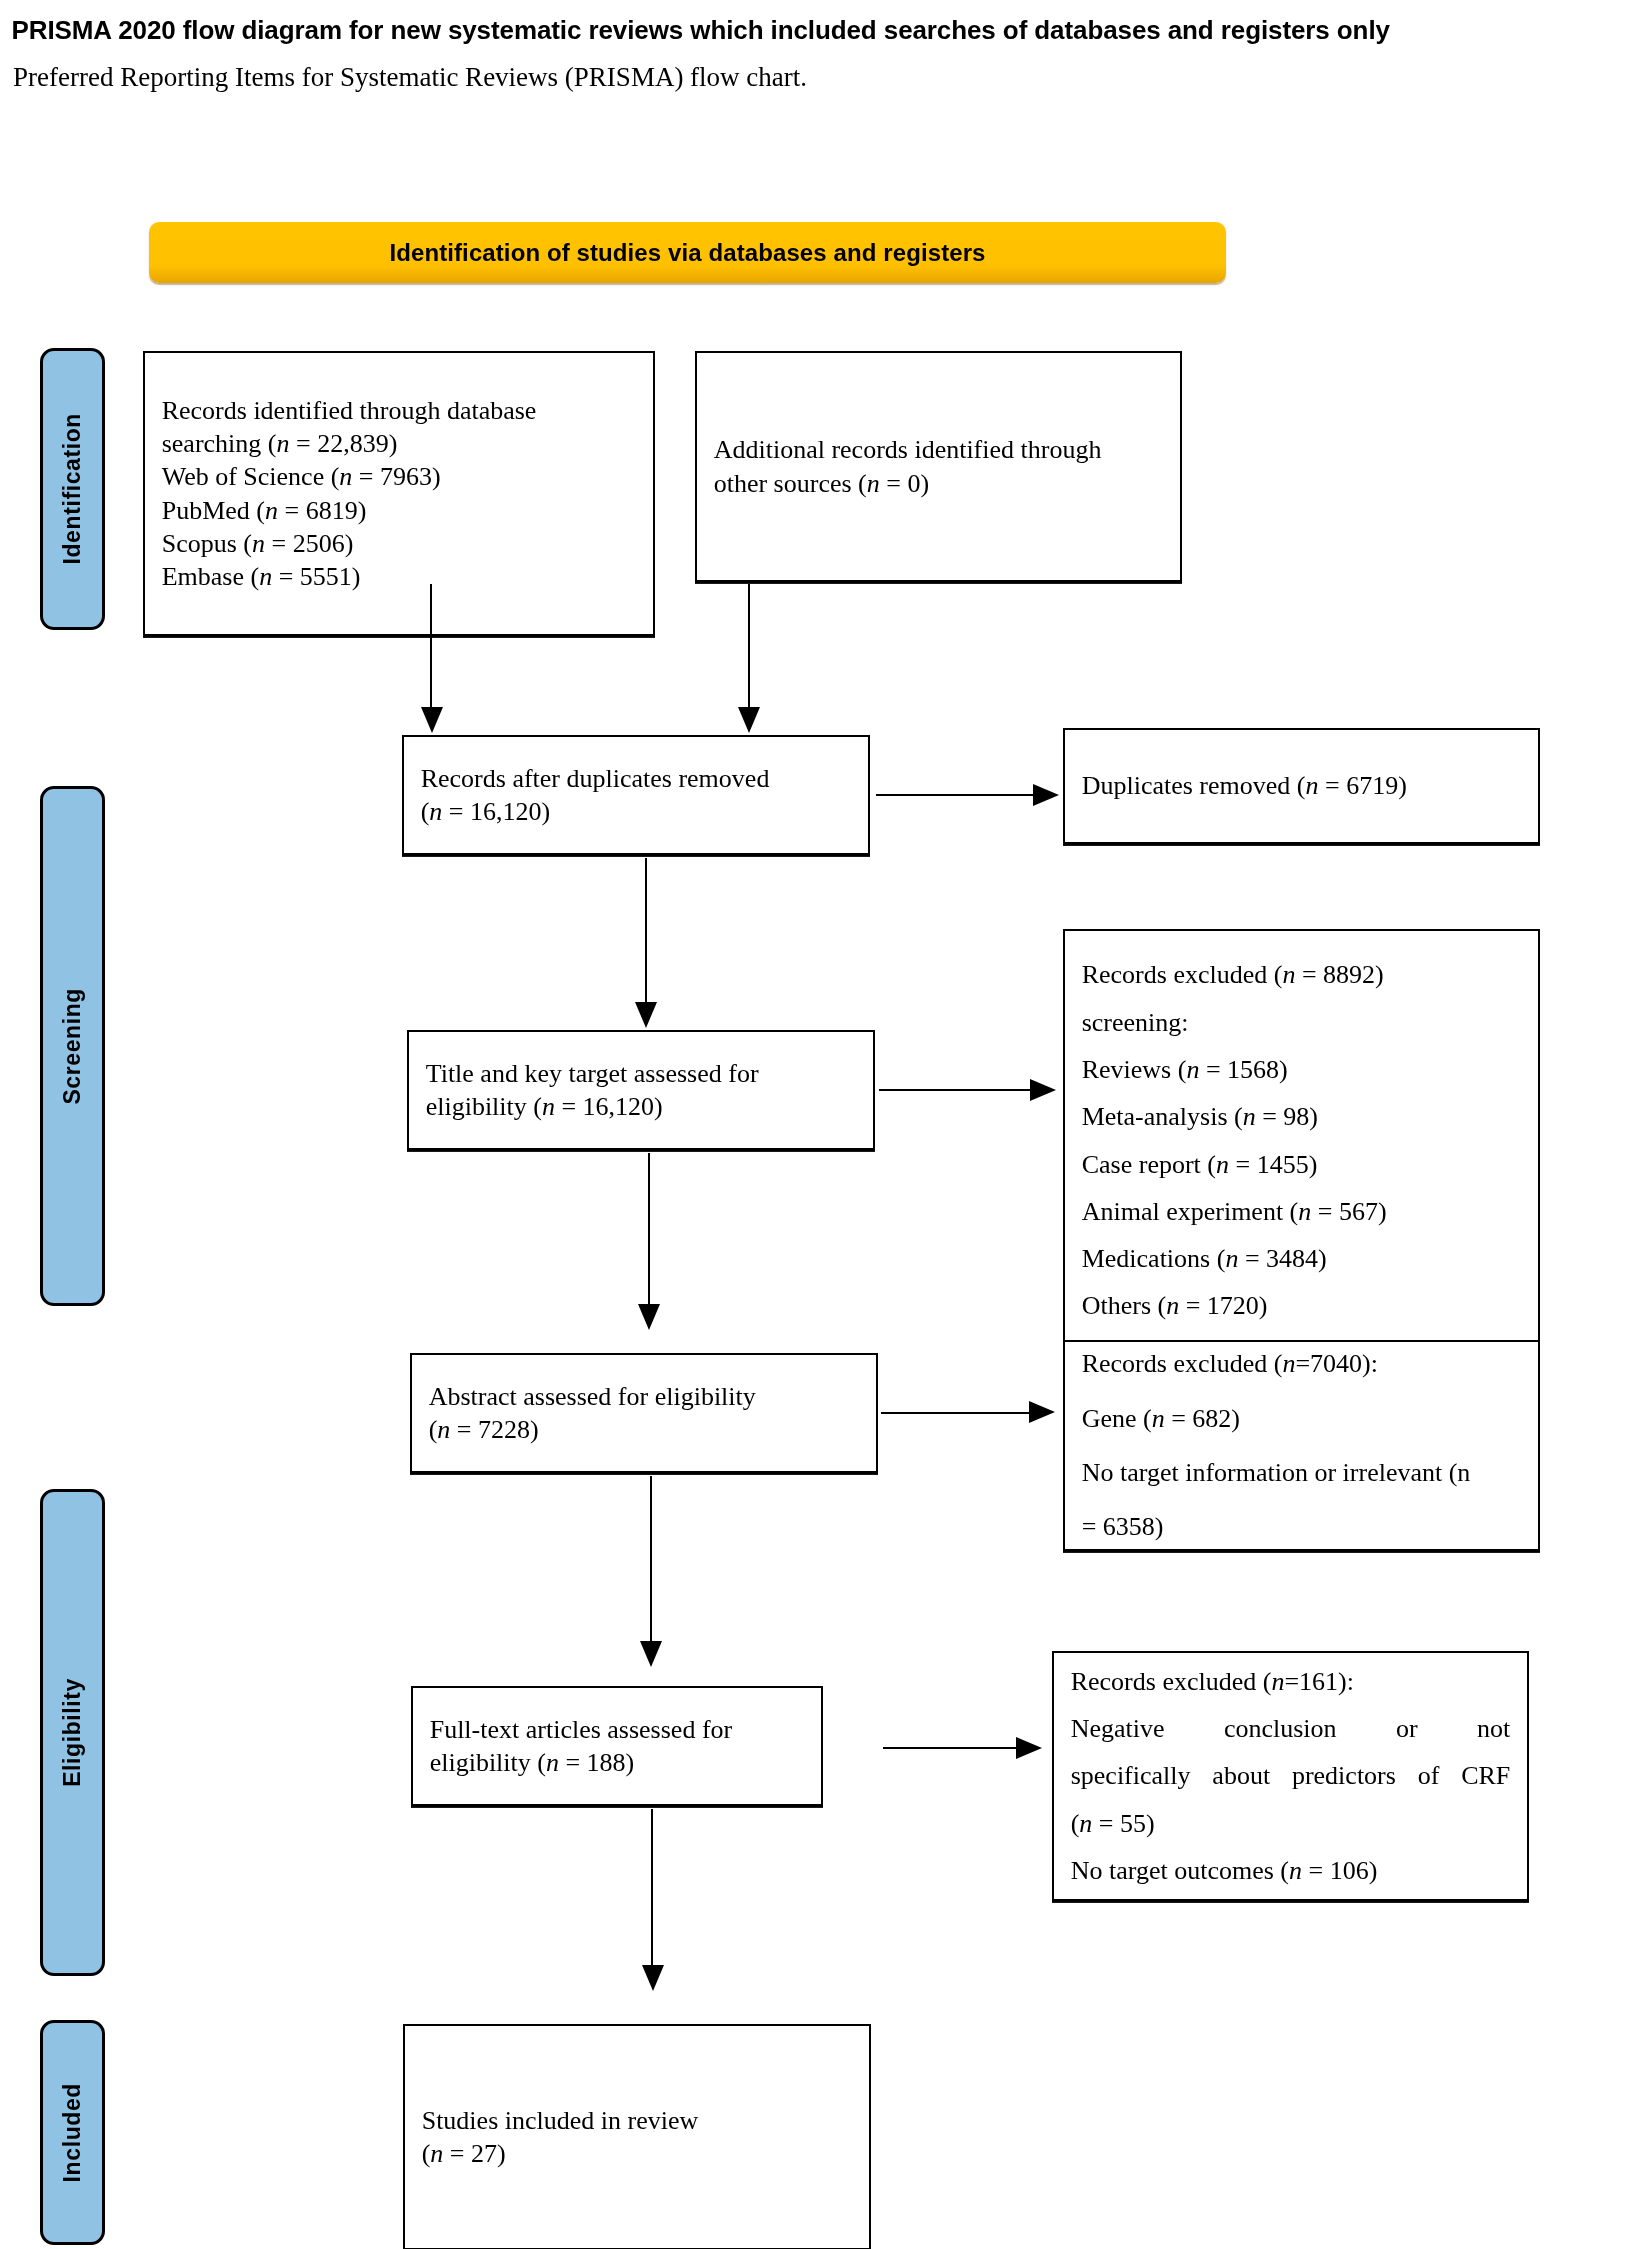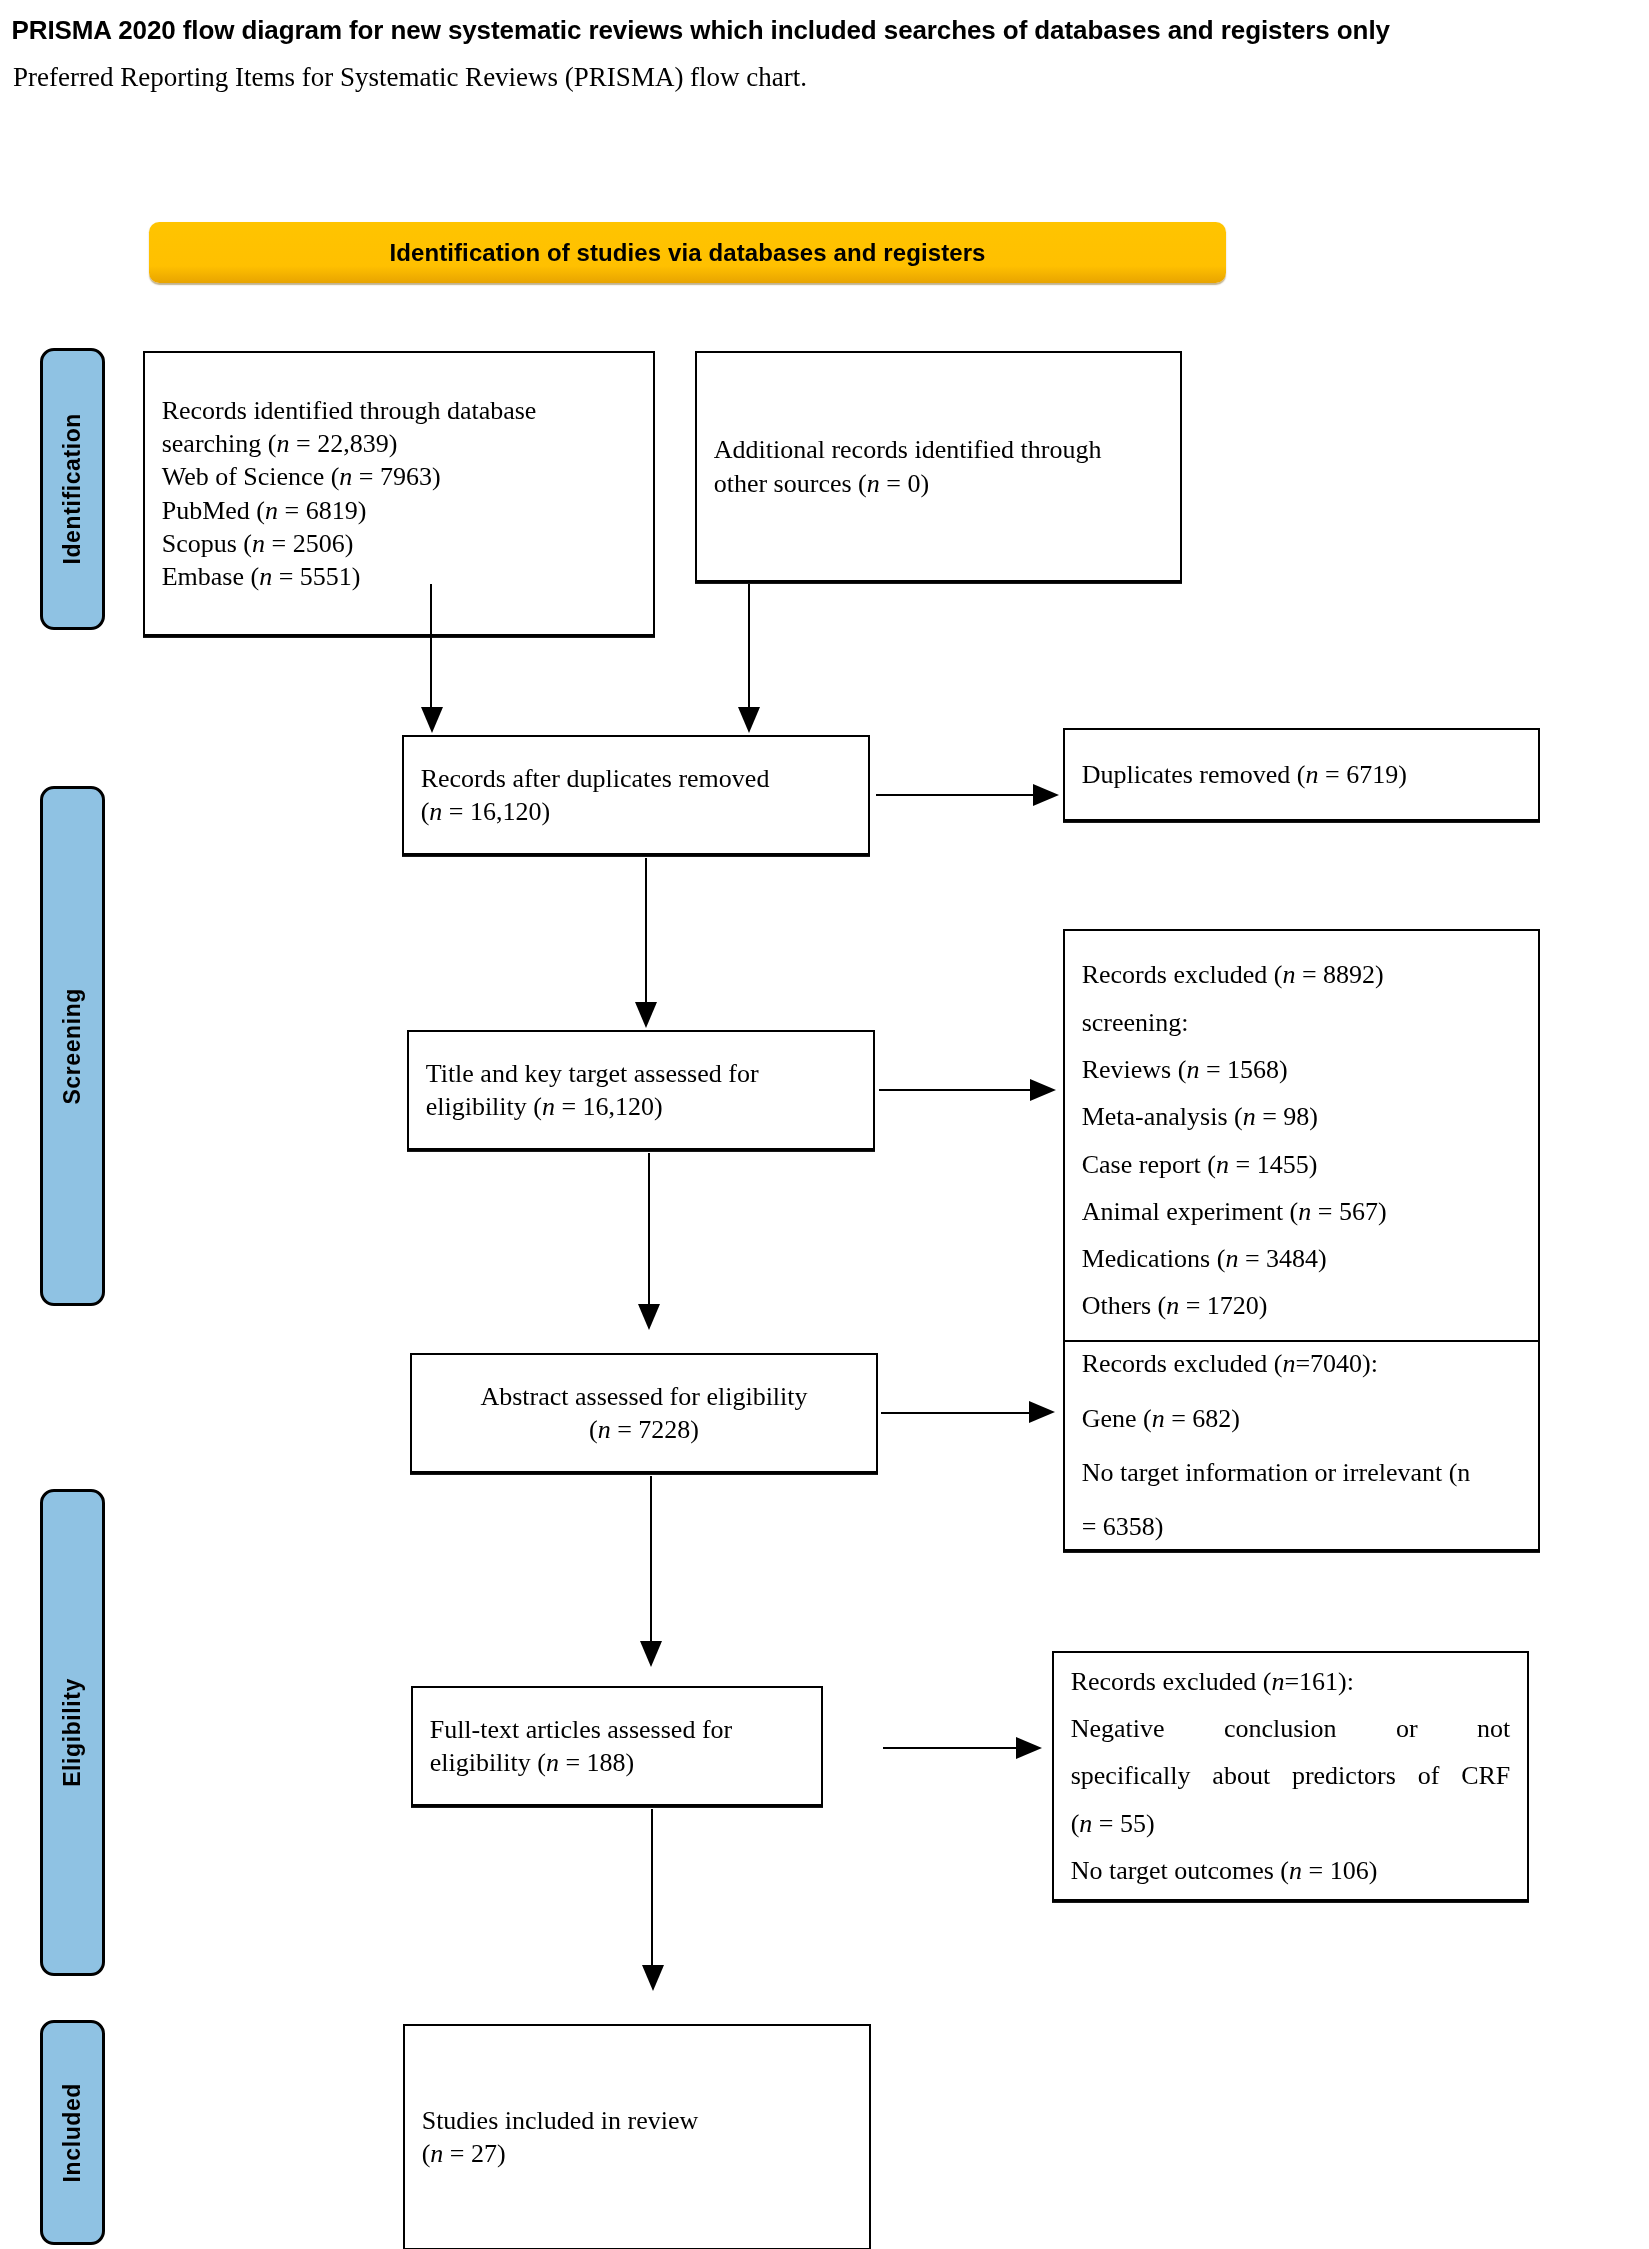--- a/index.html
+++ b/index.html
@@ -105,26 +105,26 @@
   .box.spaced .ln { margin-bottom: 14px; }
   .box.spaced .ln:last-child { margin-bottom: 0; }
   .nit { font-style: italic; }
 
   
   #box-db       { left: 143px;  top: 351px;  width: 512px;  height: 285px; }
   #box-other    { left: 695px; top: 351px;  width: 487px;  height: 231px; }
   #box-dupes    { left: 402px;  top: 735px; width: 468px;  height: 120px; }
   #box-title    { left: 407px;  top: 1030px; width: 468px;  height: 120px; }
   #box-abstract | {}
-  #box-abstract { left: 410px;  top: 1353px; width: 468px;  height: 120px; text-align: center; }
+  #box-abstract { left: 410px;  top: 1353px; width: 468px;  height: 120px; }
   #box-fulltext { left: 411px;  top: 1686px; width: 412px;  height: 120px; }
   #box-included { left: 403px;  top: 2024px; width: 468px;  height: 226px; }
 
   
-  #box-dupes-out { left: 1063px; top: 728px; width: 477px;  height: 93px; }
+  #box-dupes-out { left: 1063px; top: 728px; width: 477px;  height: 116px; }
   #box-excl-scr  { left: 1063px; top: 881px; width: 477px;  height: 423px; margin-top: 48px; }
   #box-excl-abs  { left: 1063px; top: 1340px; width: 477px;  height: 211px; gap: 7px; }
   #box-excl-full { left: 1052px; top: 1651px; width: 477px;  height: 250px; }
 
   .box.wrap .ln { white-space: normal; }
   .vline {
     position: absolute;
     width: 1.9px;
     background: #000;
   }

